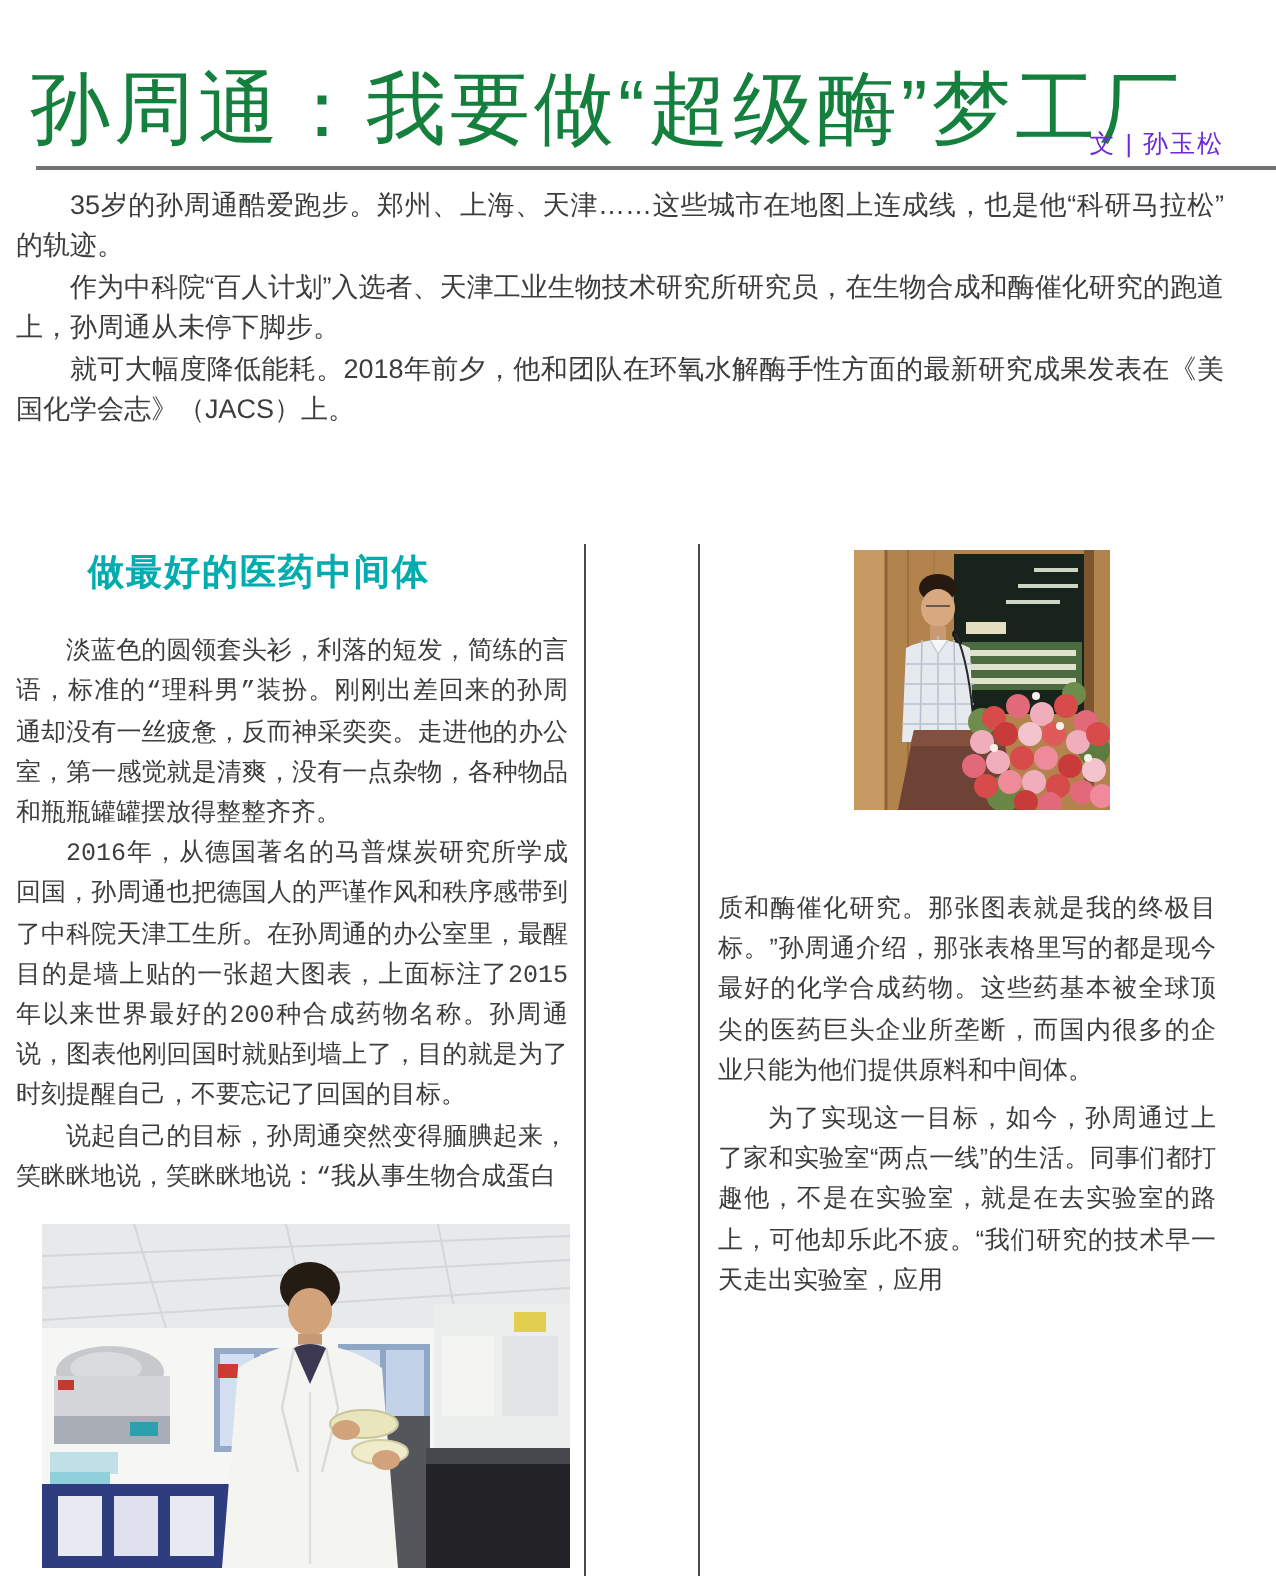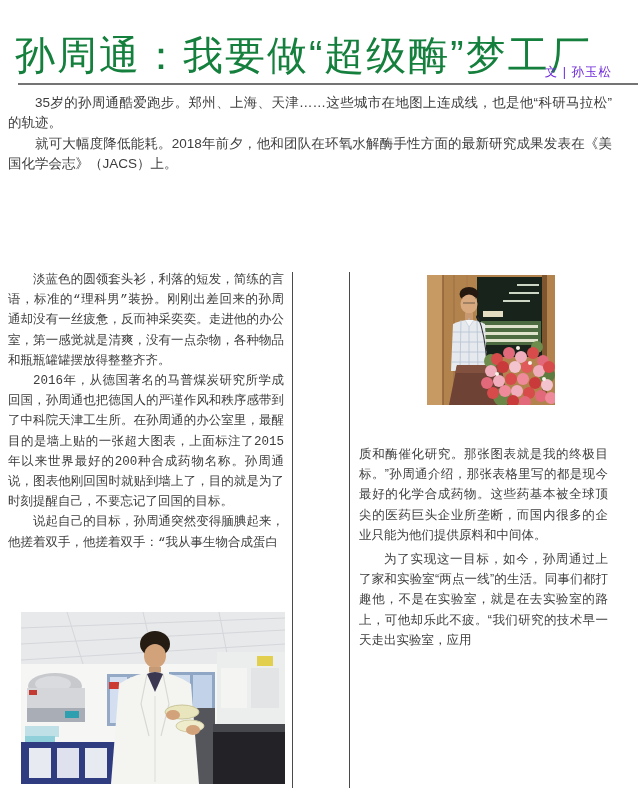--- a/index.html
+++ b/index.html
@@ -53,30 +53,32 @@
 </style>
 </head>
 <body>
 
 <h1 class="title">孙周通：我要做“超级酶”梦工厂</h1>
 <div class="byline">文 | 孙玉松</div>
 <div class="header-rule"></div>
 
 <div class="intro">
   <p>35岁的孙周通酷爱跑步。郑州、上海、天津……这些城市在地图上连成线，也是他“科研马拉松”的轨迹。</p>
+  <p>作为中科院“百人计划”入选者、天津工业生物技术研究所研究员，在生物合成和酶催化研究的跑道上，孙周通从未停下脚步。</p>
   <p>就可大幅度降低能耗。2018年前夕，他和团队在环氧水解酶手性方面的最新研究成果发表在《美国化学会志》（JACS）上。</p>
 </div>
 
 <div class="vrule vrule-1"></div>
 <div class="vrule vrule-2"></div>
 
 <div class="col-left">
+  <h2 class="section-heading">做最好的医药中间体</h2>
   <p>淡蓝色的圆领套头衫，利落的短发，简练的言语，标准的“理科男”装扮。刚刚出差回来的孙周通却没有一丝疲惫，反而神采奕奕。走进他的办公室，第一感觉就是清爽，没有一点杂物，各种物品和瓶瓶罐罐摆放得整整齐齐。</p>
   <p>2016年，从德国著名的马普煤炭研究所学成回国，孙周通也把德国人的严谨作风和秩序感带到了中科院天津工生所。在孙周通的办公室里，最醒目的是墙上贴的一张超大图表，上面标注了2015年以来世界最好的200种合成药物名称。孙周通说，图表他刚回国时就贴到墙上了，目的就是为了时刻提醒自己，不要忘记了回国的目标。</p>
-  <p>说起自己的目标，孙周通突然变得腼腆起来，他搓着双手，他搓着双手：“我从事生物合成蛋白</p>
+  <p>说起自己的目标，孙周通突然变得腼腆起来，笑眯眯地说，笑眯眯地说：“我从事生物合成蛋白</p>
 </div>
 
 <div class="col-right-text">
   <p class="continuation">质和酶催化研究。那张图表就是我的终极目标。”孙周通介绍，那张表格里写的都是现今最好的化学合成药物。这些药基本被全球顶尖的医药巨头企业所垄断，而国内很多的企业只能为他们提供原料和中间体。</p>
   <p>为了实现这一目标，如今，孙周通过上了家和实验室“两点一线”的生活。同事们都打趣他，不是在实验室，就是在去实验室的路上，可他却乐此不疲。“我们研究的技术早一天走出实验室，应用</p>
 </div>
 
 <div class="photo photo-podium" title="孙周通在报告台上发言">
   <svg width="128" height="130" viewBox="0 0 128 130" xmlns="http://www.w3.org/2000/svg">
     <rect width="128" height="130" fill="#b3834e"></rect>

